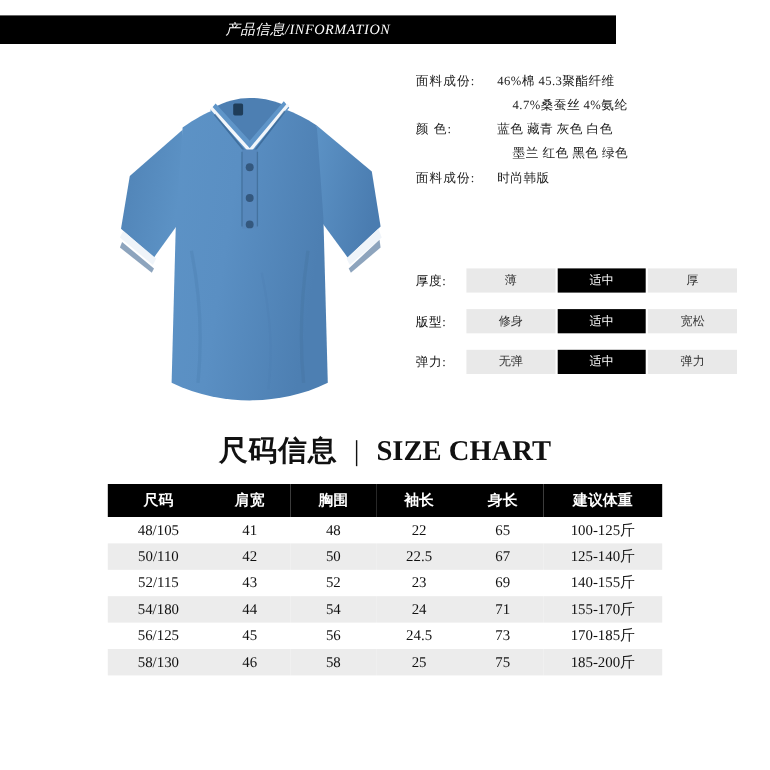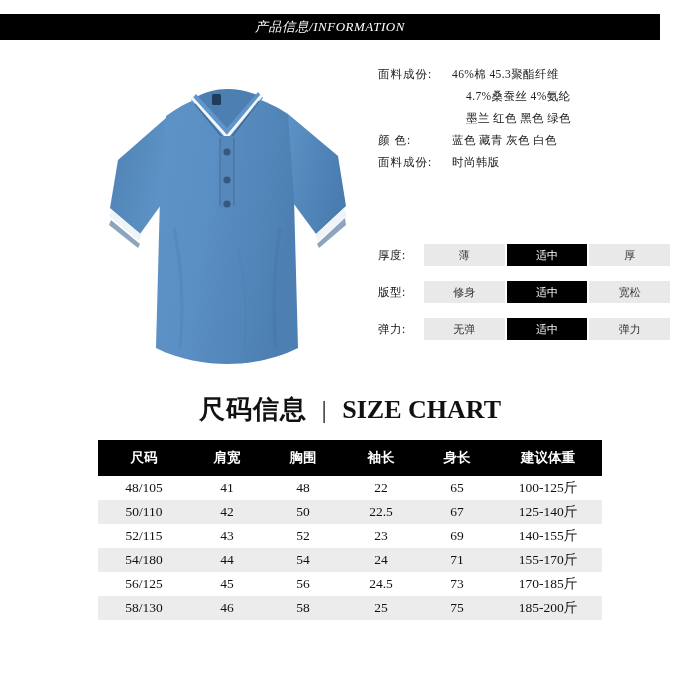--- a/index.html
+++ b/index.html
@@ -18,21 +18,21 @@
     position: relative;
     width: 700px;
     height: 700px;
   }
 
   
   .header-bar {
     position: absolute;
     left: 0;
     top: 14px;
-    width: 660px;
+    width: 560px;
     height: 26px;
     background: #000000;
     display: flex;
     align-items: center;
     justify-content: center;
   }
   .header-bar .title {
     color: #ffffff;
     font-size: 13px;
     letter-spacing: 0.5px;
@@ -162,21 +162,21 @@
     height: 24px;
     padding: 0;
   }
   .size-table thead tr {
     background: #000000;
   }
   .size-table thead th {
     color: #ffffff;
     font-size: 13.5px;
     font-weight: bold;
-    height: 36px;
+    height: 30px;
   }
   .size-table tbody tr.alt {
     background: #ececec;
     margin-top: 24px;
   }
   .size-table tbody tr td:first-child,
   .size-table thead th:first-child {
     width: 92px;
   }
   .size-table tbody tr td:nth-child(2),
@@ -252,26 +252,26 @@
   <div class="spec-block">
     <div class="spec-row">
       <div class="spec-label">面料成份:</div>
       <div class="spec-value">46%棉 45.3聚酯纤维</div>
     </div>
     <div class="spec-row">
       <div class="spec-label"></div>
       <div class="spec-value indent">4.7%桑蚕丝 4%氨纶</div>
     </div>
     <div class="spec-row">
+      <div class="spec-label">颜    色:</div>
+      <div class="spec-value">蓝色 藏青 灰色 白色</div>
+    </div>
+    <div class="spec-row">
       <div class="spec-label"></div>
       <div class="spec-value indent">墨兰 红色 黑色 绿色</div>
-    </div>
-    <div class="spec-row">
-      <div class="spec-label">颜    色:</div>
-      <div class="spec-value">蓝色 藏青 灰色 白色</div>
     </div>
     <div class="spec-row">
       <div class="spec-label">面料成份:</div>
       <div class="spec-value">时尚韩版</div>
     </div>
   </div>
 
   <div class="attr-grid">
     <div class="attr-row">
       <div class="attr-name">厚度:</div>

